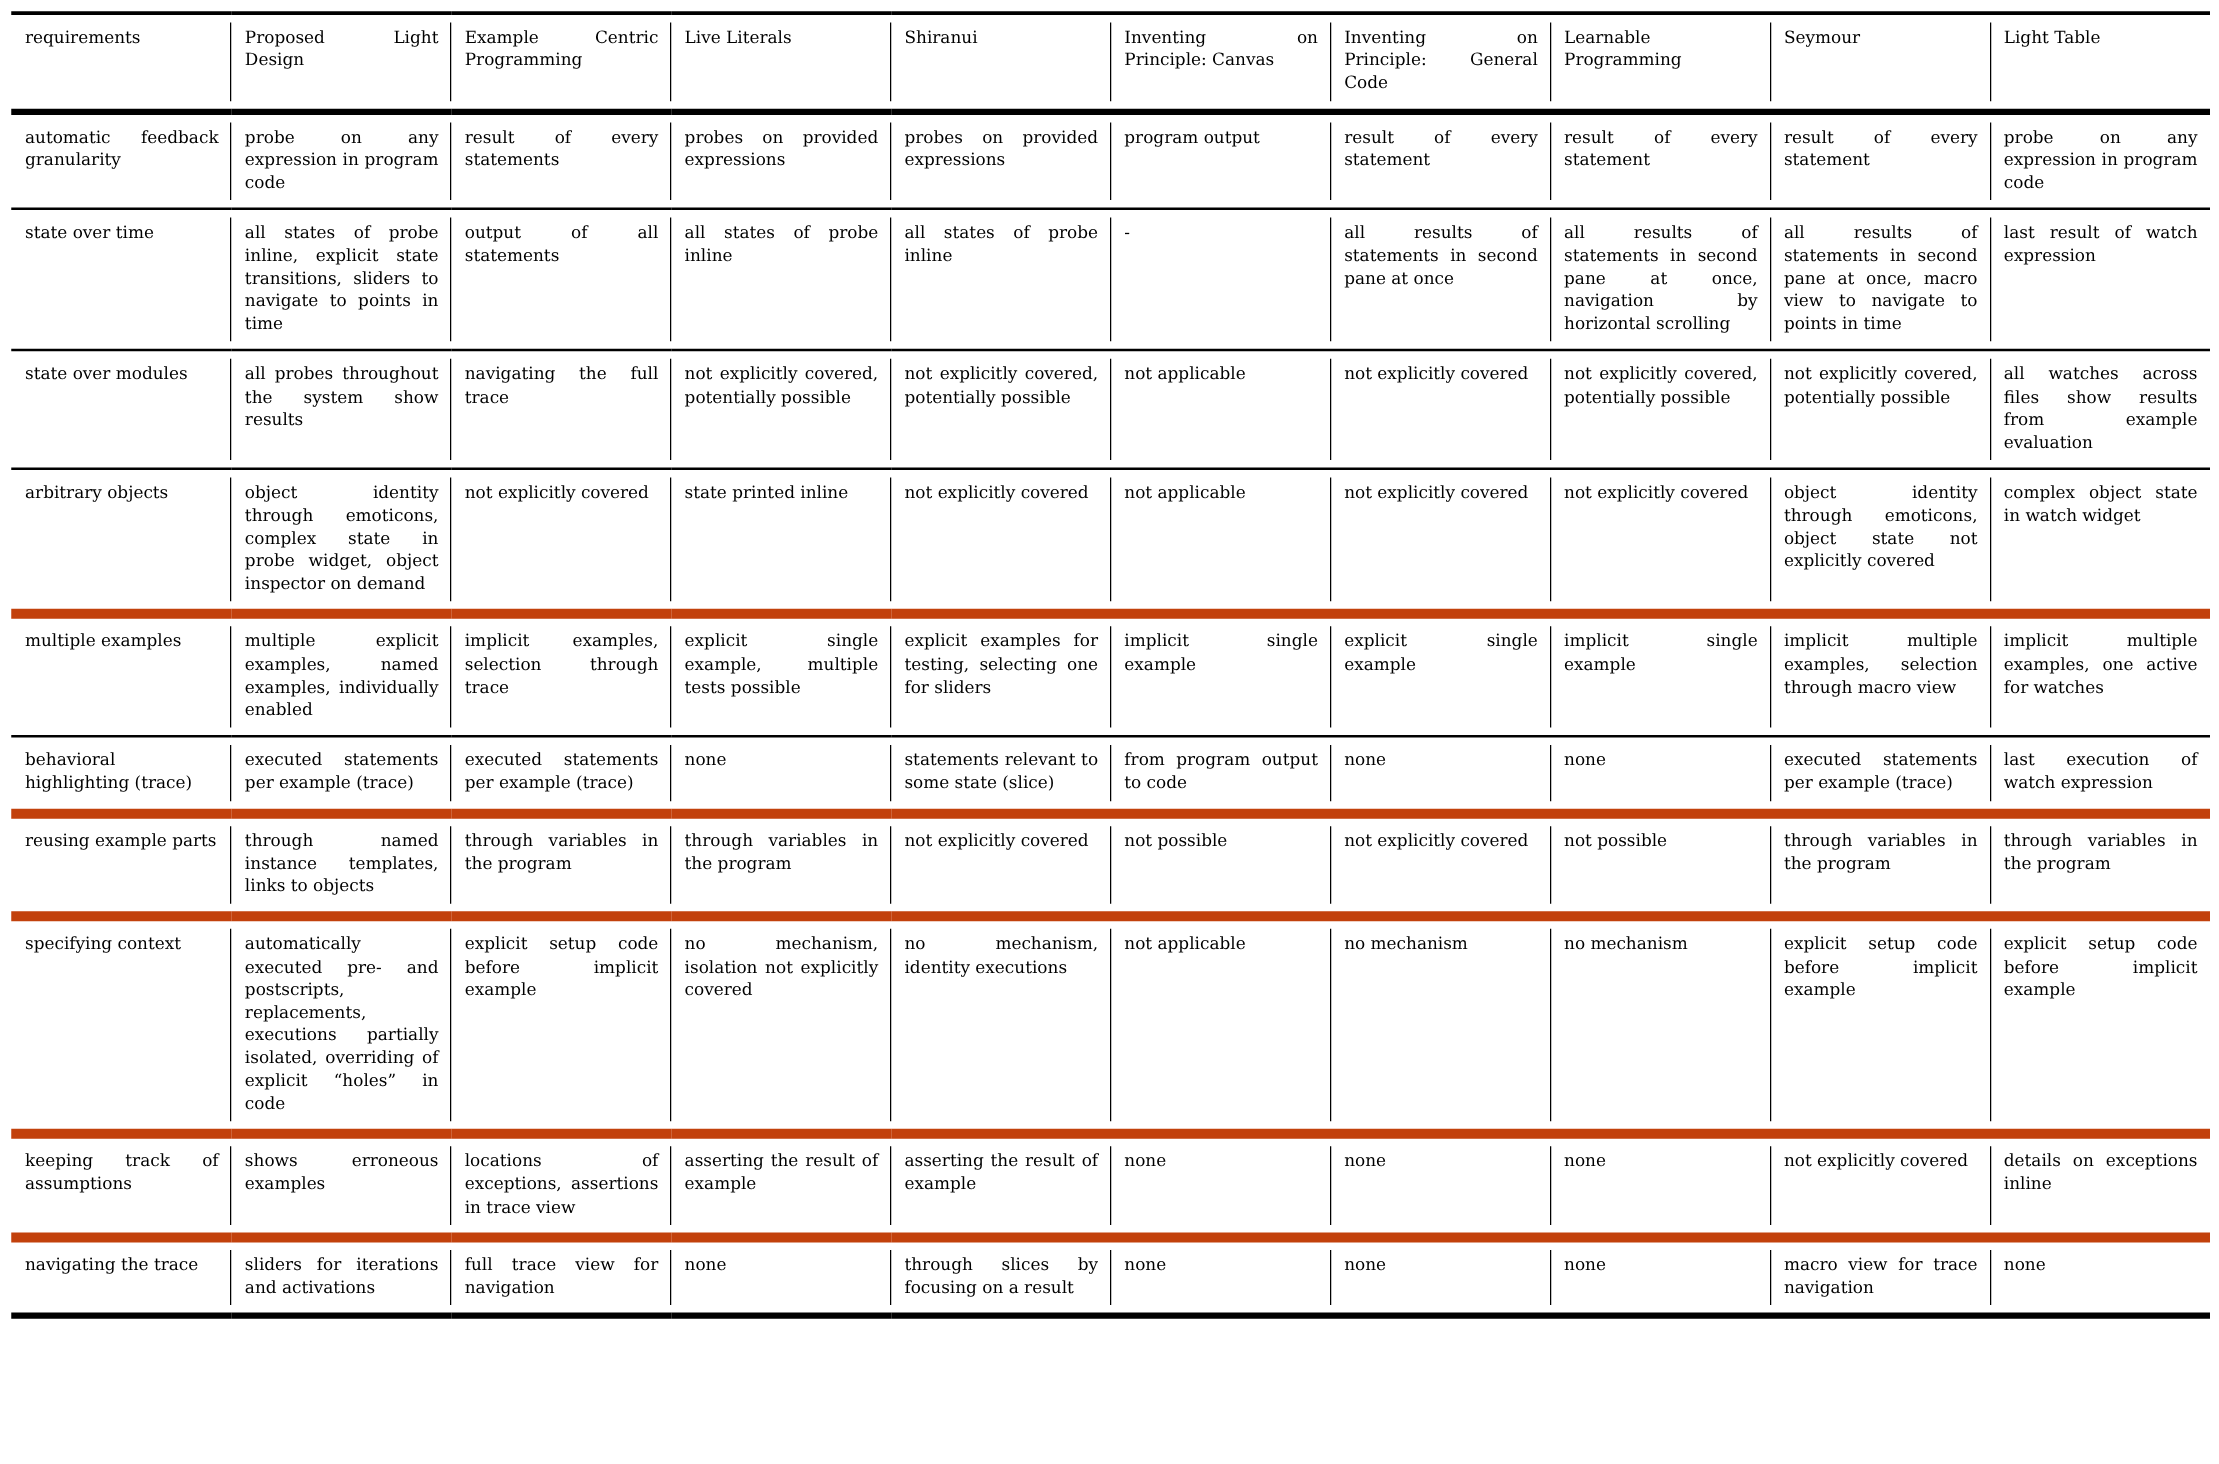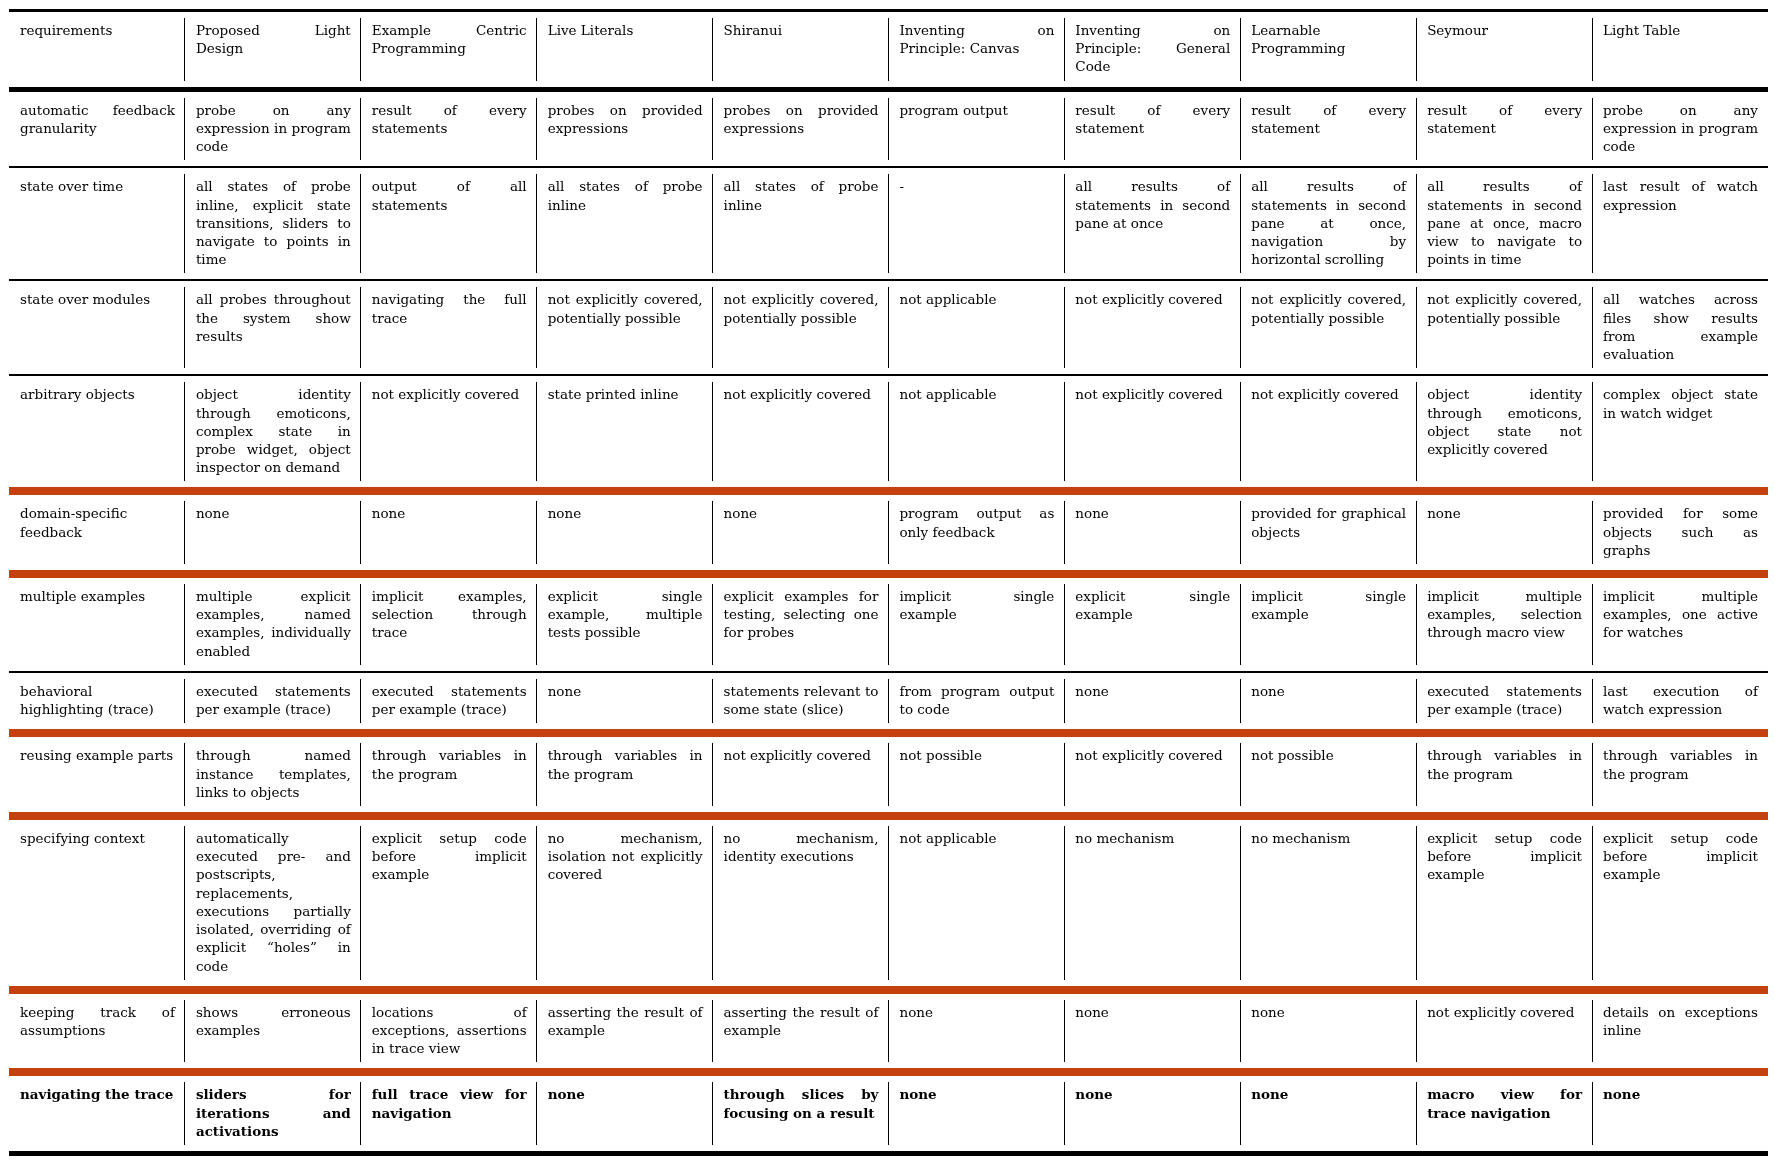--- a/index.html
+++ b/index.html
@@ -46,21 +46,20 @@
     border-bottom: 5px solid #000;
   }
   tbody td {
     border-bottom: 2px solid #000;
   }
   tbody tr.group-end td {
     border-bottom: 8px solid #c2410c;
   }
   tbody tr:last-child td {
     border-bottom: none;
-    font-weight: bold;
   }
 </style>
 </head>
 <body>
 
 <div class="page">
   <table class="cmp" lang="en">
     <thead>
       <tr>
           <th>requirements</th>
@@ -117,38 +116,26 @@
           <td>object identity through emoticons, complex state in probe widget, object inspector on demand</td>
           <td>not explicitly covered</td>
           <td>state printed inline</td>
           <td>not explicitly covered</td>
           <td>not applicable</td>
           <td>not explicitly covered</td>
           <td>not explicitly covered</td>
           <td>object identity through emoticons, object state not explicitly covered</td>
           <td>complex object state in watch widget</td>
         </tr>
-        <tr class="group-end">
-          <td>domain-specific feedback</td>
-          <td>none</td>
-          <td>none</td>
-          <td>none</td>
-          <td>none</td>
-          <td>program output as only feedback</td>
-          <td>none</td>
-          <td>provided for graphical objects</td>
-          <td>none</td>
-          <td>provided for some objects such as graphs</td>
-        </tr>
         <tr>
           <td>multiple examples</td>
           <td>multiple explicit examples, named examples, individually enabled</td>
           <td>implicit examples, selection through trace</td>
           <td>explicit single example, multiple tests possible</td>
-          <td>explicit examples for testing, selecting one for probes</td>
+          <td>explicit examples for testing, selecting one for sliders</td>
           <td>implicit single example</td>
           <td>explicit single example</td>
           <td>implicit single example</td>
           <td>implicit multiple examples, selection through macro view</td>
           <td>implicit multiple examples, one active for watches</td>
         </tr>
         <tr class="group-end">
           <td>behavioral highlighting (trace)</td>
           <td>executed statements per example (trace)</td>
           <td>executed statements per example (trace)</td>

